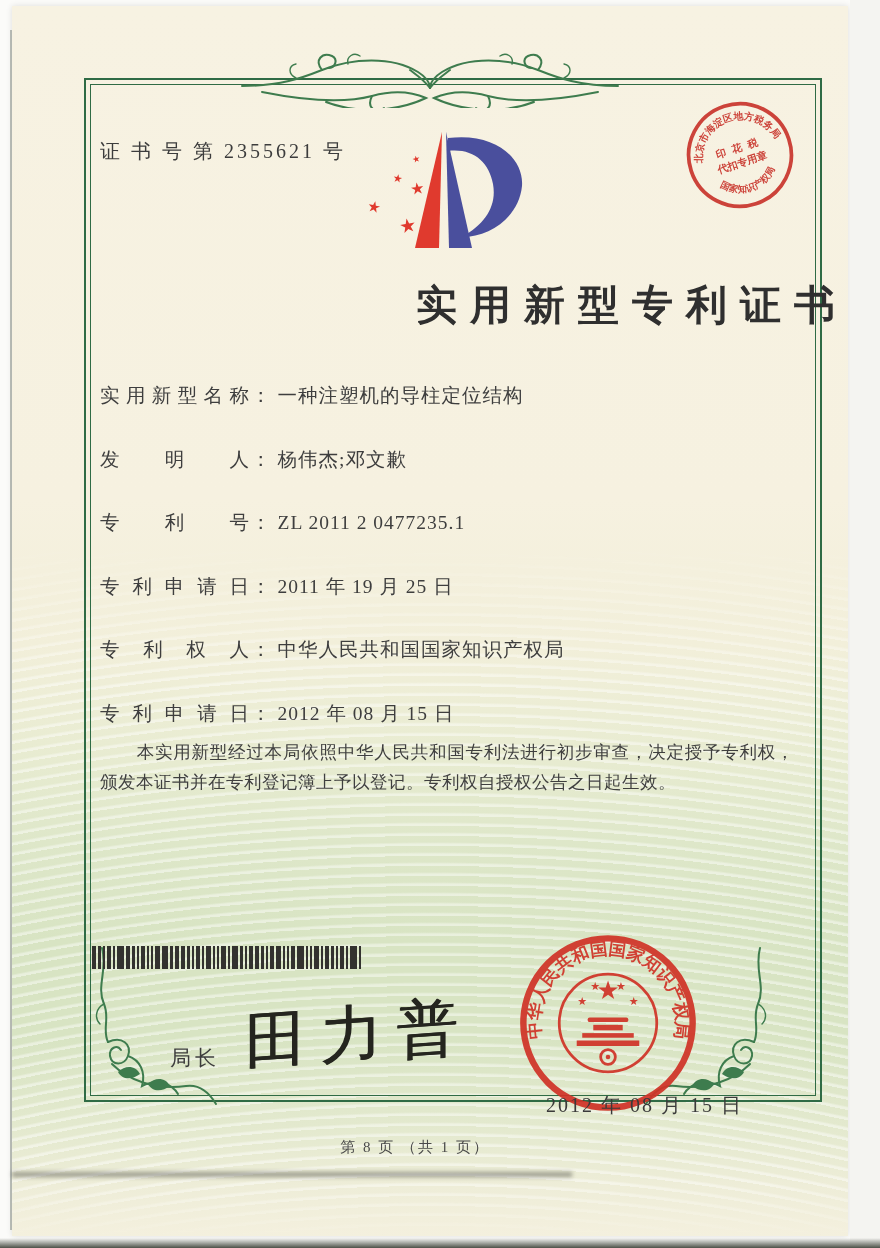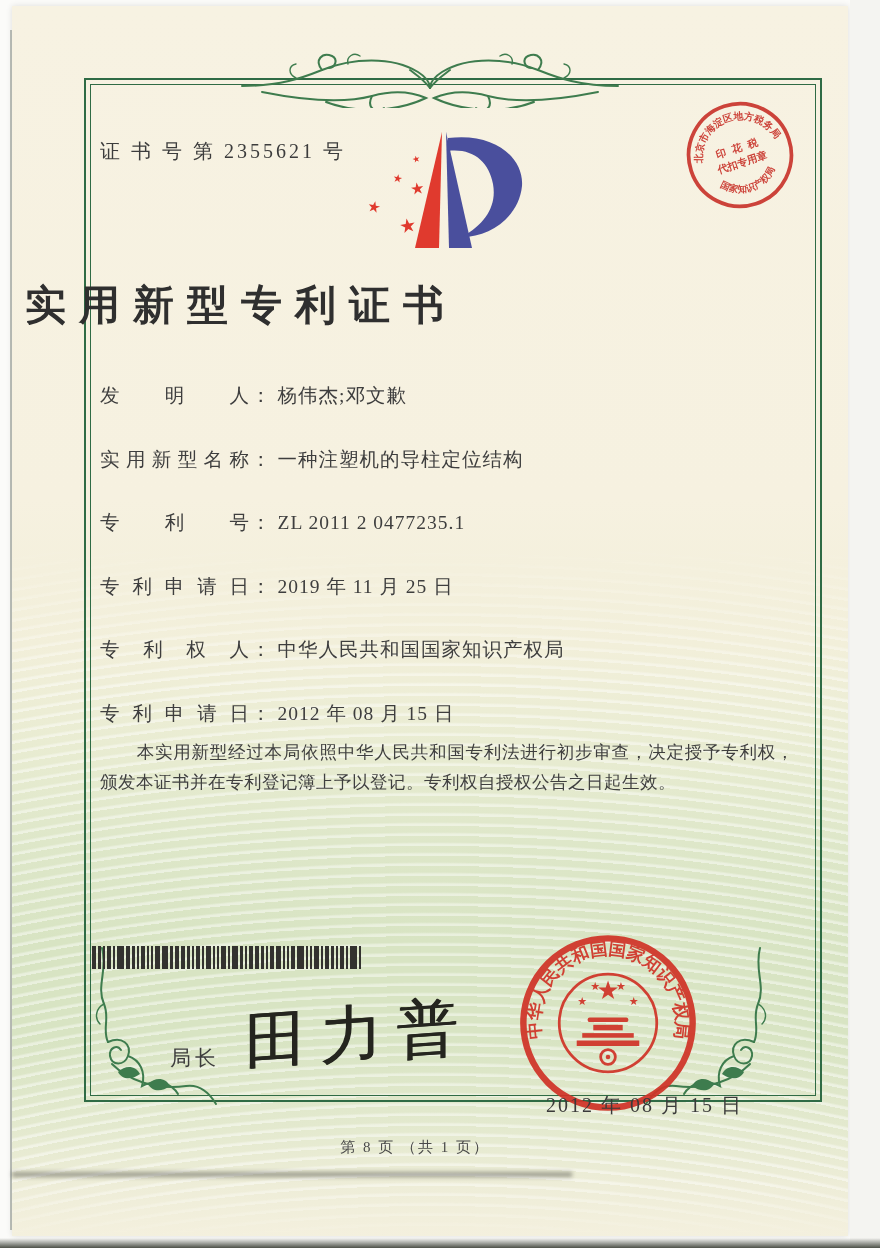--- a/index.html
+++ b/index.html
@@ -43,21 +43,21 @@
     position:absolute;left:88px;top:132px;
     font-size:20px;letter-spacing:3px;color:#3c3c3c;font-family:Liberation Serif, serif;
   }
   .logo{position:absolute;left:333px;top:118px;width:210px;height:132px;}
   .tax-stamp{
     position:absolute;left:672px;top:93px;width:112px;height:112px;
     transform:rotate(-18deg);opacity:.92;
   }
   .title{
     position:absolute;left:0;top:272px;width:100%;
-    text-align:left;font-size:41px;font-weight:700;
+    text-align:right;font-size:41px;font-weight:700;
     letter-spacing:13px;padding-left:13px;box-sizing:border-box;
     color:#2f2f2f;
   }
   
   .fields{position:absolute;left:88px;top:376px;width:660px;color:#3e3e3e;}
   .field{margin-bottom:36.5px;font-size:19.5px;letter-spacing:1px;white-space:nowrap;}
   .field .lbl{
     display:inline-block;width:150px;
     text-align:justify;text-align-last:justify;
   }
@@ -187,30 +187,30 @@
       <textPath href="#taxBottom" startOffset="50%" text-anchor="middle">国家知识产权局</textPath>
     </text>
     <text x="60" y="56" fill="#c9352c" font-size="11" font-weight="bold" text-anchor="middle" letter-spacing="2">印 花 税</text>
     <text x="60" y="72" fill="#c9352c" font-size="11" font-weight="bold" text-anchor="middle">代扣专用章</text>
   </svg>
 
   <div class="title">实用新型专利证书</div>
 
   <div class="fields">
     <div class="field">
+      <span class="lbl">实用新型名称</span><span class="colon">：</span><span class="val">一种注塑机的导柱定位结构</span>
+    </div>
+    <div class="field">
       <span class="lbl">发明人</span><span class="colon">：</span><span class="val">杨伟杰;邓文歉</span>
     </div>
     <div class="field">
-      <span class="lbl">实用新型名称</span><span class="colon">：</span><span class="val">一种注塑机的导柱定位结构</span>
-    </div>
-    <div class="field">
       <span class="lbl">专利号</span><span class="colon">：</span><span class="val">ZL 2011 2 0477235.1</span>
     </div>
     <div class="field">
-      <span class="lbl">专利申请日</span><span class="colon">：</span><span class="val">2019 年 11 月 25 日</span>
+      <span class="lbl">专利申请日</span><span class="colon">：</span><span class="val">2011 年 19 月 25 日</span>
     </div>
     <div class="field">
       <span class="lbl">专利权人</span><span class="colon">：</span><span class="val">中华人民共和国国家知识产权局</span>
     </div>
     <div class="field">
       <span class="lbl">专利申请日</span><span class="colon">：</span><span class="val">2012 年 08 月 15 日</span>
     </div>
   </div>
 
   <div class="paras">

